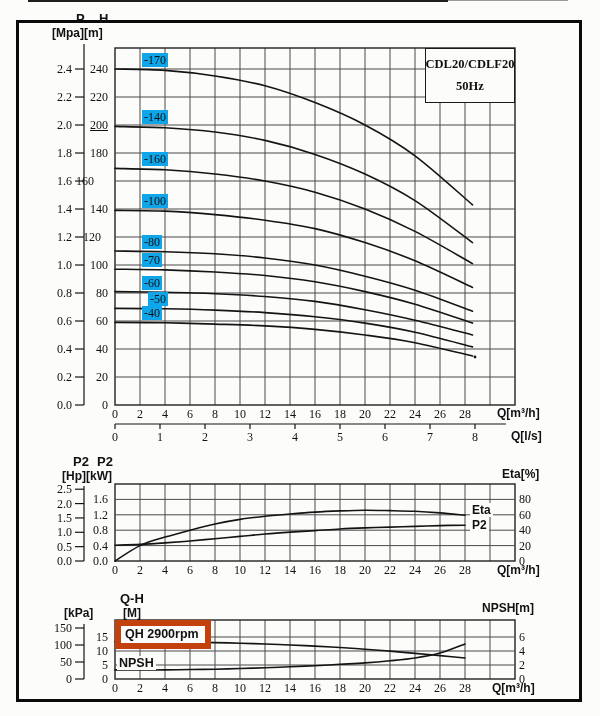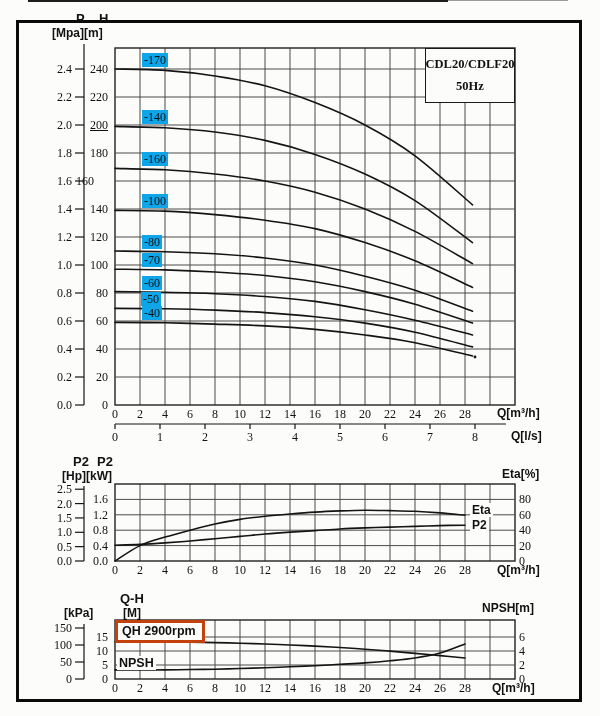--- a/index.html
+++ b/index.html
@@ -20,21 +20,21 @@
   .stage{font-size:12px;font-family:"Liberation Serif",serif;background:#0ea5e9;padding:0 2px;}
   .whitebg{background:#fcfcfb;padding:0 2px;}
   .title-box{
     position:absolute;left:425px;top:48px;width:90px;height:55px;box-sizing:border-box;
     border:1px solid #1a1a1a;background:#fcfcfb;display:flex;flex-direction:column;
     justify-content:space-evenly;align-items:center;
     font-family:"Liberation Serif",serif;font-weight:bold;font-size:12.5px;
   }
   .qh-box{
     position:absolute;left:115px;top:620px;box-sizing:border-box;
-    border:3px solid #c2410c;background:#fcfcfb;padding:1px 6px 2px 4px;
+    border:6px solid #c2410c;background:#fcfcfb;padding:1px 6px 2px 4px;
     font-family:"Liberation Sans",sans-serif;font-weight:bold;font-size:12.5px;
   }
   .artifact-dark{position:absolute;left:28px;top:0;width:420px;height:2px;background:#1e1e1e;}
   .artifact-light{position:absolute;left:448px;top:0;width:120px;height:1px;background:#9a9a9a;}
 </style>
 </head>
 <body>
 
 <div class="canvas">
   <div class="artifact-dark"></div>
@@ -216,21 +216,21 @@
         <span class="lbl tick" style="left: 328px; top: 430px; width: 24px; display: inline-block; text-align: center;">5</span>
         <span class="lbl tick" style="left: 373px; top: 430px; width: 24px; display: inline-block; text-align: center;">6</span>
         <span class="lbl tick" style="left: 418px; top: 430px; width: 24px; display: inline-block; text-align: center;">7</span>
         <span class="lbl tick" style="left: 463px; top: 430px; width: 24px; display: inline-block; text-align: center;">8</span>
         <span class="lbl tick" style="left: 76px; top: 398px; width: 32px; display: inline-block; text-align: right;">0</span>
         <span class="lbl tick" style="left: 76px; top: 370px; width: 32px; display: inline-block; text-align: right;">20</span>
         <span class="lbl tick" style="left: 76px; top: 342px; width: 32px; display: inline-block; text-align: right;">40</span>
         <span class="lbl tick" style="left: 76px; top: 314px; width: 32px; display: inline-block; text-align: right;">60</span>
         <span class="lbl tick" style="left: 76px; top: 286px; width: 32px; display: inline-block; text-align: right;">80</span>
         <span class="lbl tick" style="left: 76px; top: 258px; width: 32px; display: inline-block; text-align: right;">100</span>
-        <span class="lbl tick" style="left: 76px; top: 230px; width: 32px; display: inline-block; text-align: right;">120</span>
+        <span class="lbl tick" style="left: 76px; top: 230px; width: 32px; display: inline-block; text-align: center;">120</span>
         <span class="lbl tick" style="left: 76px; top: 202px; width: 32px; display: inline-block; text-align: right;">140</span>
         <span class="lbl tick" style="left: 76px; top: 174px; width: 32px; display: inline-block; text-align: left;">160</span>
         <span class="lbl tick" style="left: 76px; top: 146px; width: 32px; display: inline-block; text-align: right;">180</span>
         <span class="lbl tick" style="left: 76px; top: 118px; width: 32px; display: inline-block; text-align: right; text-decoration: underline;">200</span>
         <span class="lbl tick" style="left: 76px; top: 90px; width: 32px; display: inline-block; text-align: right;">220</span>
         <span class="lbl tick" style="left: 76px; top: 62px; width: 32px; display: inline-block; text-align: right;">240</span>
         <span class="lbl tick" style="left: 38px; top: 398px; width: 34px; display: inline-block; text-align: right;">0.0</span>
         <span class="lbl tick" style="left: 38px; top: 370px; width: 34px; display: inline-block; text-align: right;">0.2</span>
         <span class="lbl tick" style="left: 38px; top: 342px; width: 34px; display: inline-block; text-align: right;">0.4</span>
         <span class="lbl tick" style="left: 38px; top: 314px; width: 34px; display: inline-block; text-align: right;">0.6</span>
@@ -243,21 +243,21 @@
         <span class="lbl tick" style="left: 38px; top: 118px; width: 34px; display: inline-block; text-align: right;">2.0</span>
         <span class="lbl tick" style="left: 38px; top: 90px; width: 34px; display: inline-block; text-align: right;">2.2</span>
         <span class="lbl tick" style="left: 38px; top: 62px; width: 34px; display: inline-block; text-align: right;">2.4</span>
         <span class="lbl stage" style="left: 142px; top: 53px;">-170</span>
         <span class="lbl stage" style="left: 142px; top: 110.4px;">-140</span>
         <span class="lbl stage" style="left: 142px; top: 152.4px;">-160</span>
         <span class="lbl stage" style="left: 142px; top: 194.4px;">-100</span>
         <span class="lbl stage" style="left: 142px; top: 235px;">-80</span>
         <span class="lbl stage" style="left: 142px; top: 253.2px;">-70</span>
         <span class="lbl stage" style="left: 142px; top: 275.6px;">-60</span>
-        <span class="lbl stage" style="left: 141px; top: 292.4px;">-50</span>
+        <span class="lbl stage" style="left: 148px; top: 292.4px;">-50</span>
         <span class="lbl stage" style="left: 142px; top: 306.4px;">-40</span>
         <span class="lbl tick" style="left: 103px; top: 563px; width: 24px; display: inline-block; text-align: center;">0</span>
         <span class="lbl tick" style="left: 128px; top: 563px; width: 24px; display: inline-block; text-align: center;">2</span>
         <span class="lbl tick" style="left: 153px; top: 563px; width: 24px; display: inline-block; text-align: center;">4</span>
         <span class="lbl tick" style="left: 178px; top: 563px; width: 24px; display: inline-block; text-align: center;">6</span>
         <span class="lbl tick" style="left: 203px; top: 563px; width: 24px; display: inline-block; text-align: center;">8</span>
         <span class="lbl tick" style="left: 228px; top: 563px; width: 24px; display: inline-block; text-align: center;">10</span>
         <span class="lbl tick" style="left: 253px; top: 563px; width: 24px; display: inline-block; text-align: center;">12</span>
         <span class="lbl tick" style="left: 278px; top: 563px; width: 24px; display: inline-block; text-align: center;">14</span>
         <span class="lbl tick" style="left: 303px; top: 563px; width: 24px; display: inline-block; text-align: center;">16</span>

